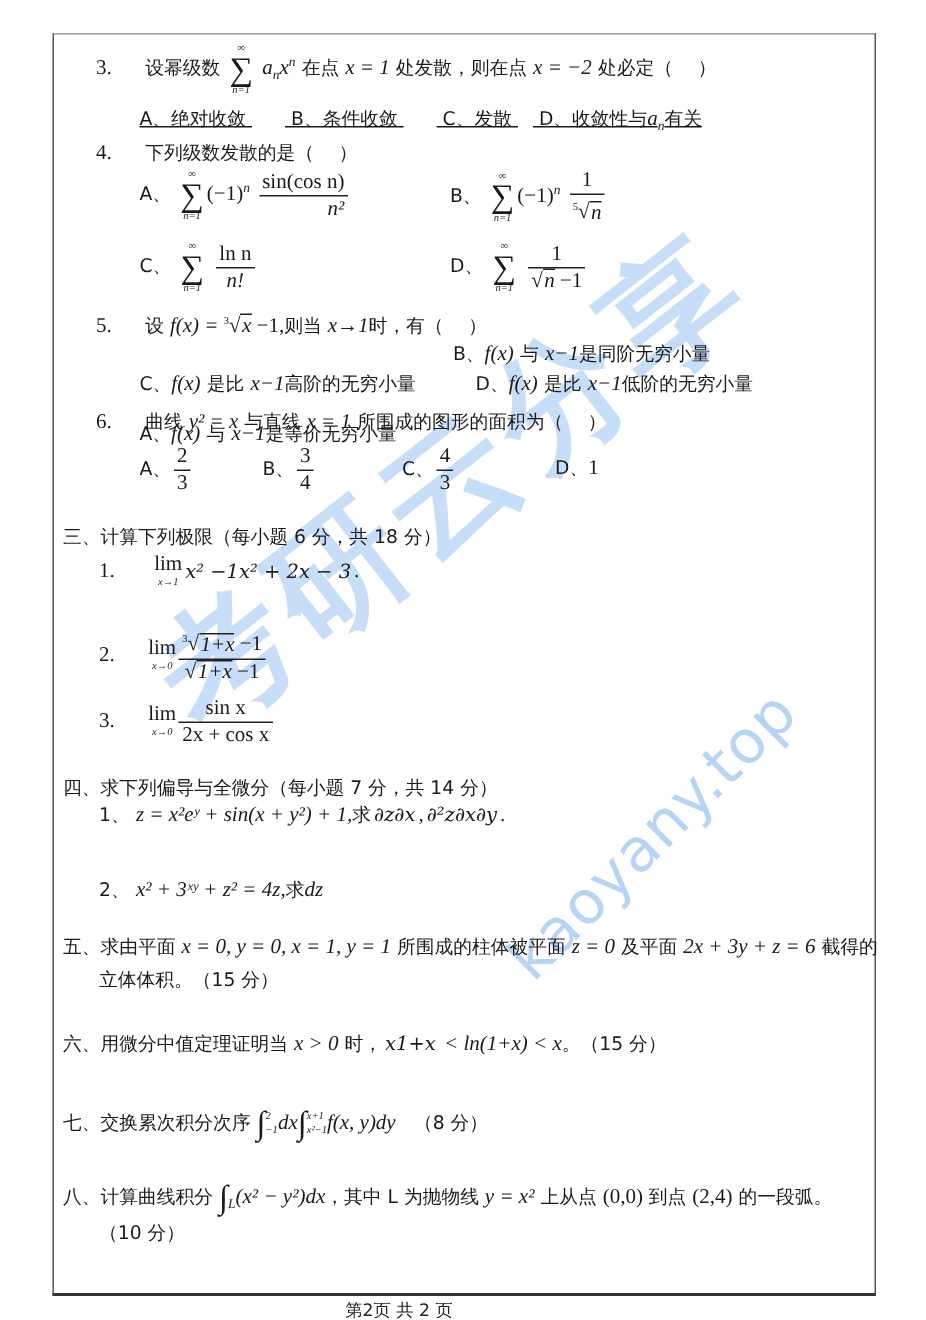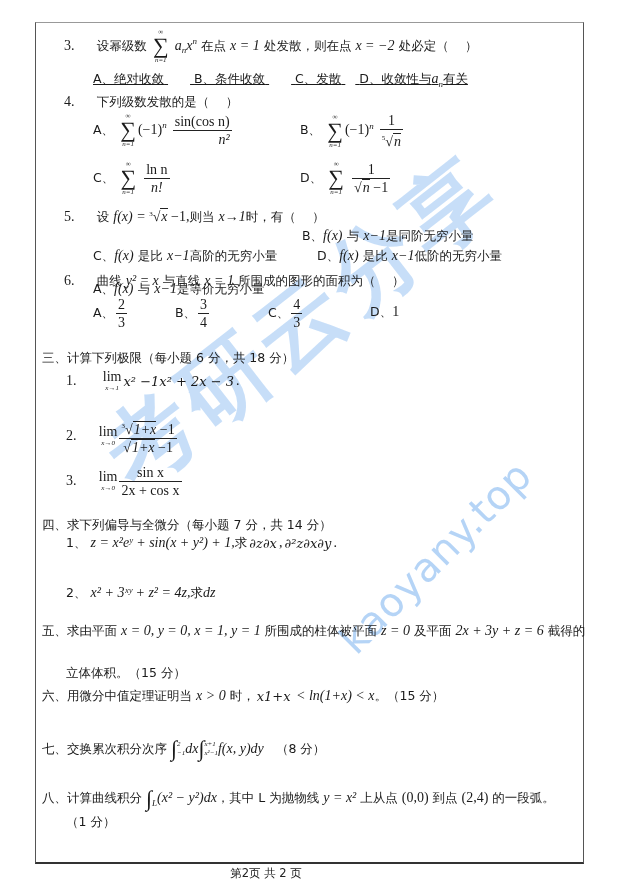--- a/index.html
+++ b/index.html
@@ -153,29 +153,29 @@
   <i class="m">z = x²eʸ + sin(x + y²) + 1,</i><span class="zh">求</span><span class="frac"><i class="num">∂z</i><i>∂x</i></span><span class="m">,</span><span class="frac"><i class="num">∂²z</i><i>∂x∂y</i></span><span class="m">.</span>
 </div>
 <div class="line" style="left:66px; top:585px;">
   <span class="zh">2、</span>
   <i class="m">x² + 3ˣʸ + z² = 4z,</i><span class="zh">求</span><i class="m">dz</i>
 </div>
 
 <div class="line" style="left:42px; top:623px;">
   <span class="zh">五、求由平面 </span><i class="m">x = 0, y = 0, x = 1, y = 1</i><span class="zh"> 所围成的柱体被平面 </span><i class="m">z = 0</i><span class="zh"> 及平面 </span><i class="m">2x + 3y + z = 6</i><span class="zh"> 截得的</span>
 </div>
-<div class="line zh" style="left:66px; top:665px;">立体体积。（15 分）</div>
+<div class="line zh" style="left:66px; top:645px;">立体体积。（15 分）</div>
 
 <div class="line" style="left:42px; top:688px;">
   <span class="zh">六、用微分中值定理证明当 </span><i class="m">x &gt; 0</i><span class="zh"> 时，</span><span class="frac"><i class="num">x</i><i>1+x</i></span><i class="m"> &lt; ln(1+x) &lt; x</i><span class="zh">。（15 分）</span>
 </div>
 
 <div class="line" style="left:42px; top:740px;">
   <span class="zh">七、交换累次积分次序 </span><span class="intg">∫</span><span class="lims"><span style="display:block;">2</span><span style="display:block;">−1</span></span><i class="m">dx</i><span class="intg">∫</span><span class="lims"><span style="display:block;font-family:Liberation Serif, serif;">x+1</span><span style="display:block;">x²−1</span></span><i class="m">f(x, y)dy</i>
   <span style="display:inline-block;width:8px;"></span><span class="zh">（8 分）</span>
 </div>
 
 <div class="line" style="left:42px; top:790px;">
   <span class="zh">八、计算曲线积分 </span><span class="intg">∫</span><sub><i>L</i></sub><i class="m">(x² − y²)dx</i><span class="zh">，其中 L 为抛物线 </span><i class="m">y = x²</i><span class="zh"> 上从点 </span><span class="m">(0,0)</span><span class="zh"> 到点 </span><span class="m">(2,4)</span><span class="zh"> 的一段弧。</span>
 </div>
-<div class="line zh" style="left:66px; top:814px;">（1 分）</div>
+<div class="line zh" style="left:66px; top:814px;">（10 分）</div>
 
 <div class="footer">第2页  共 2 页</div>
 
 </body></html>

